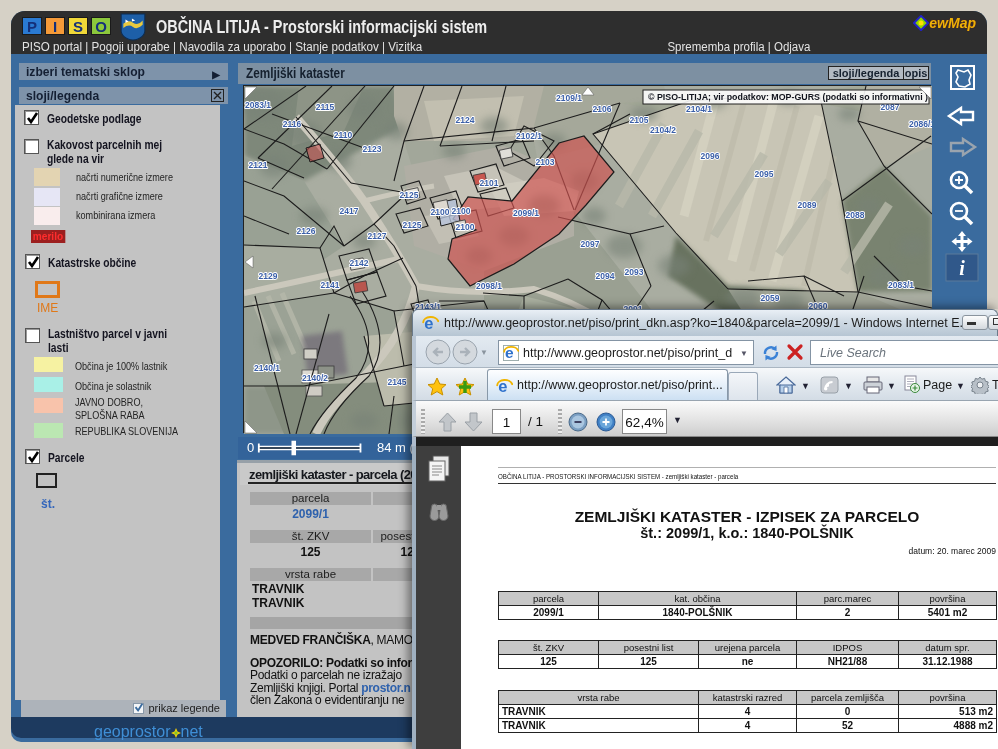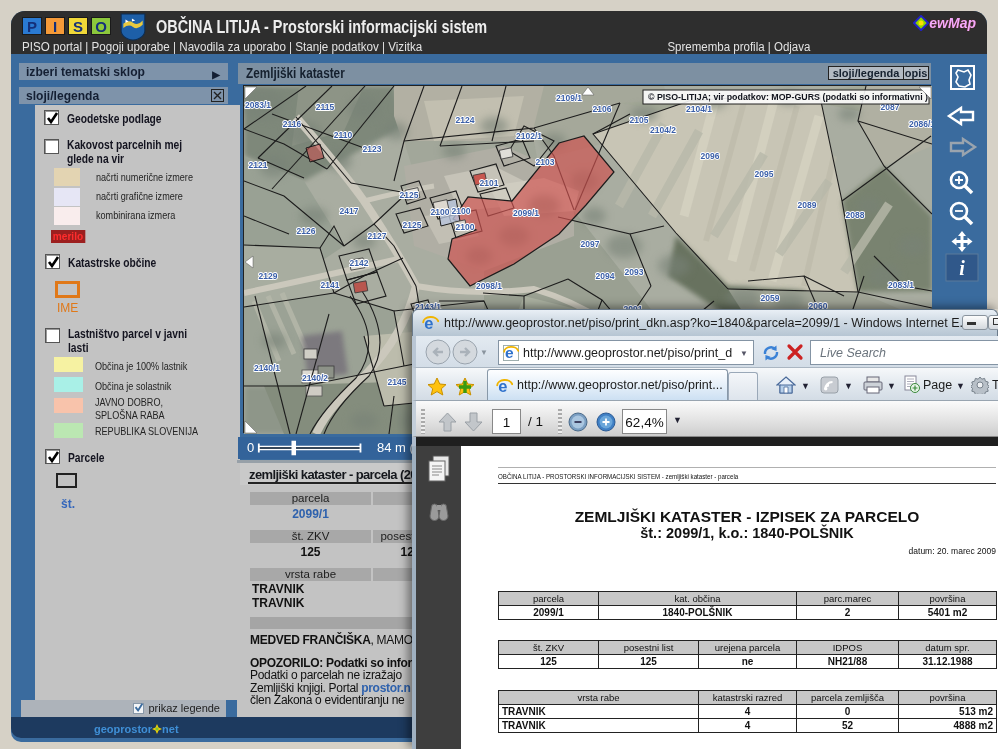--- a/index.html
+++ b/index.html
@@ -6,29 +6,29 @@
 .abs{position:absolute}
 #stage{position:relative;width:998px;height:749px}
 
 #app{position:absolute;left:11px;top:11px;width:976px;height:731px;background:#3a6b9e;border-radius:14px 14px 10px 10px}
 #hdr{position:absolute;left:0;top:0;width:976px;height:43px;background:#2e2e2e;border-radius:14px 14px 0 0}
 .pbox{position:absolute;top:6px;width:20px;height:18px;text-align:center;font-weight:bold;font-size:15px;line-height:18px;color:#14307a;border:1px solid #1a1a1a}
 #lg-title{position:absolute;left:145px;top:5px;color:#ededed;font-weight:bold;font-size:19px;white-space:nowrap;transform:scaleX(0.76);transform-origin:0 0}
 #menurow{position:absolute;left:0;top:28px;width:811px;height:15px;color:#e3e3e3;font-size:12.5px}
 #menurow .ml{position:absolute;left:11px;top:1px;white-space:nowrap;transform:scaleX(0.93);transform-origin:0 0}
 #menurow .mr{position:absolute;right:12px;top:1px;white-space:nowrap;transform:scaleX(0.92);transform-origin:100% 0}
-#ewmap{position:absolute;right:11px;top:4px;font-weight:bold;font-size:14px;font-style:italic;color:#f0abfc;text-shadow:0 0 1px #7a1010}
+#ewmap{position:absolute;right:11px;top:4px;font-weight:bold;font-size:14px;font-style:italic;color:#eab308;text-shadow:0 0 1px #7a1010}
 
 .sbar{position:absolute;left:8px;width:209px;height:17px;background:#7e93aa;color:#141f33;font-weight:bold;font-size:13px;line-height:17px;padding-left:7px}
 #bar1{top:52px}
 #bar2{top:76px}
-#legend{position:absolute;left:24px;top:94px;width:205px;height:595px;background:#c3c3c3;font-size:12px;color:#141414}
+#legend{position:absolute;left:4px;top:94px;width:205px;height:595px;background:#c3c3c3;font-size:12px;color:#141414}
 #prikaz{position:absolute;left:10px;top:689px;width:205px;height:17px;background:#adb3ba;font-size:11px;color:#222;text-align:right;padding-right:6px;line-height:17px}
 #footer{position:absolute;left:0;top:706px;width:976px;height:21px;background:#1d3a5f;border-radius:0 0 10px 10px}
-#footer .gp{position:absolute;left:83px;top:6px;font-size:11px;font-weight:bold;color:#3f8fd6}
+#footer .gp{position:absolute;left:83px;top:6px;font-size:16px;font-weight:normal;color:#3f8fd6}
 .lbl{font-weight:bold;font-size:12.5px;line-height:14px;color:#141420;transform:scaleX(0.82);transform-origin:0 0;white-space:nowrap}
 .txt{font-size:11.5px;line-height:13px;color:#242424;transform:scaleX(0.79);transform-origin:0 0;white-space:nowrap}
 .sw{width:26px;height:18px}
 .sw2{width:29px;height:15px}
 .nt{display:inline-block;transform:scaleX(0.84);transform-origin:0 0;white-space:nowrap}
 .ns{display:inline-block;transform:scaleX(0.93);transform-origin:0 0;white-space:nowrap}
 .mbtn{position:absolute;top:3px;height:14px;background:#b3bac2;border:1px solid #222;color:#15202e;font-weight:bold;font-size:11px;line-height:13px;text-align:center}
 
 .cb{display:inline-block;width:15px;height:15px;background:#fff;border:1px solid #555;box-shadow:inset 1px 1px 0 #999;position:relative;vertical-align:middle}
 .cb.c svg{position:absolute;left:1px;top:1px}

